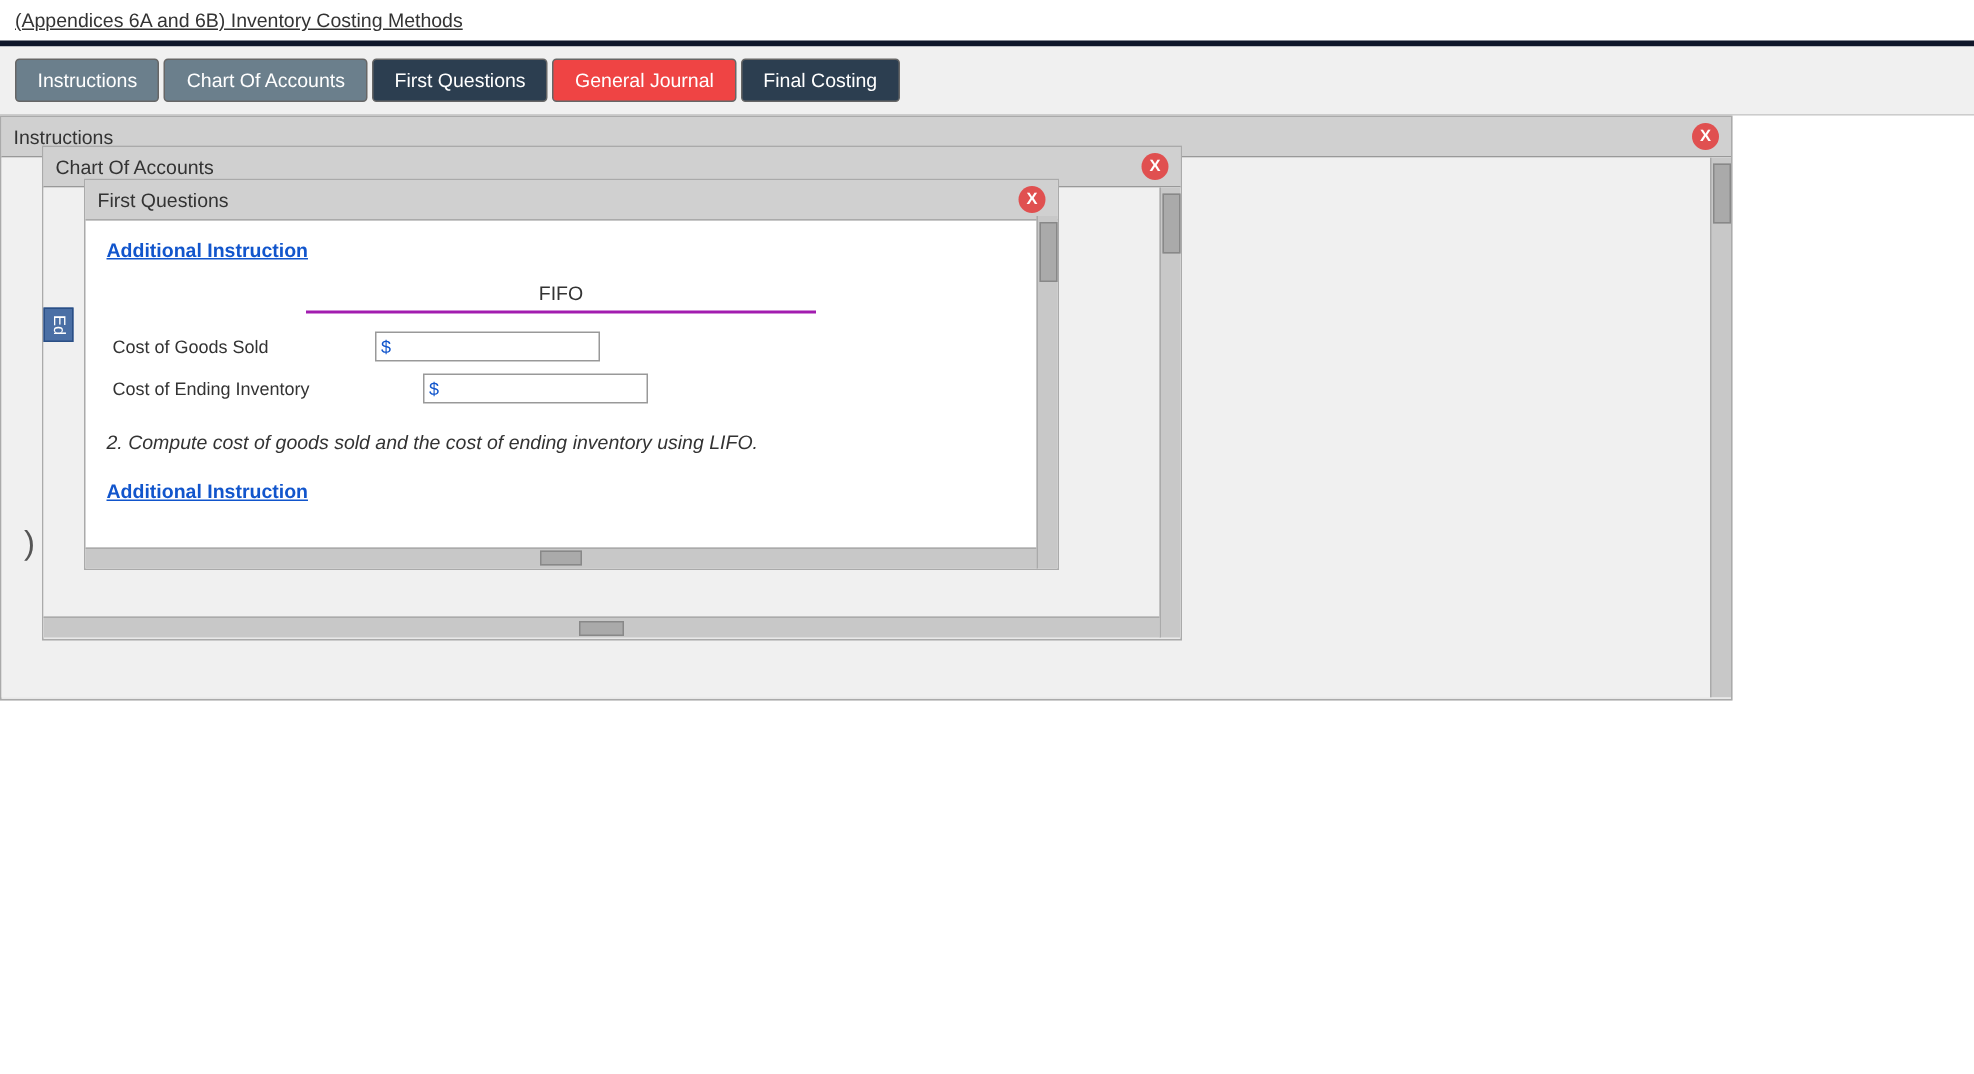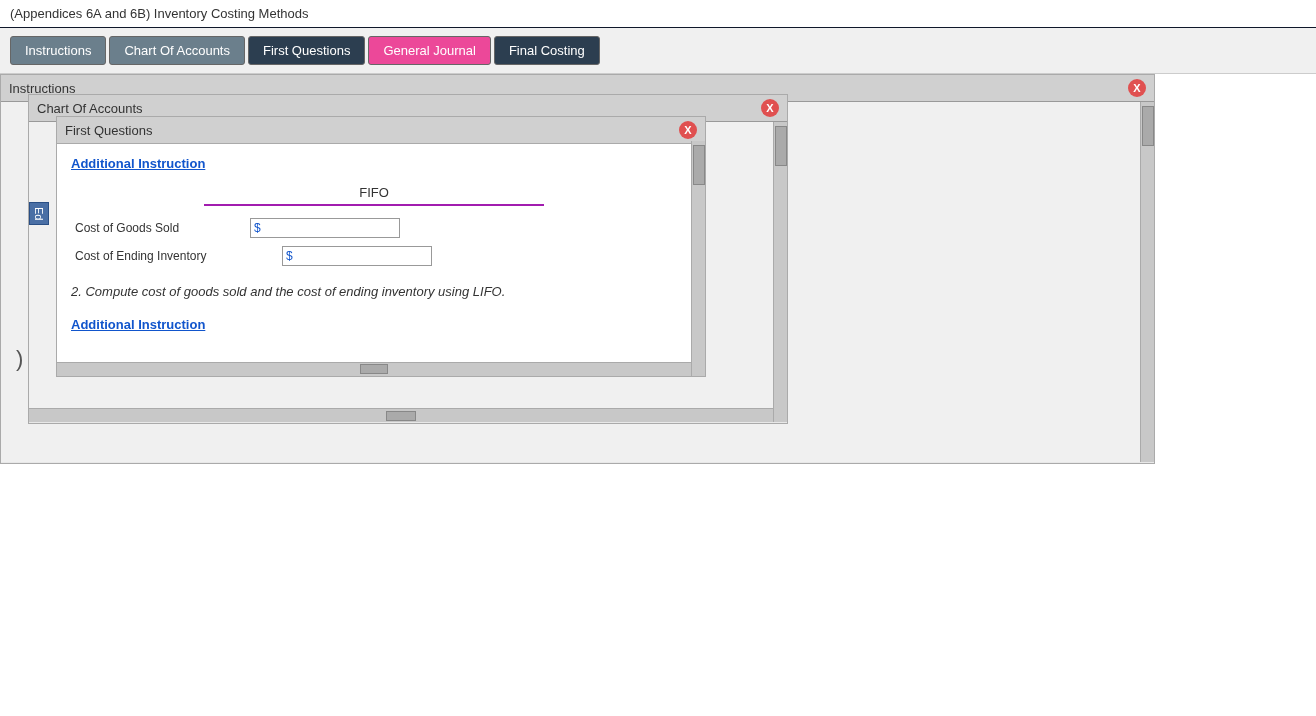--- a/index.html
+++ b/index.html
@@ -7,21 +7,22 @@
       font-family: Arial, sans-serif;
       font-size: 13px;
       background: #fff;
       color: #333;
     }
 
     .page-title {
       font-size: 13px;
       padding: 6px 10px;
       color: #333;
-      border-bottom: 1px solid #0f172a;
+      border-bottom: 4px solid #0f172a;
+      text-decoration: underline;
     }
 
     .tab-bar {
       display: flex;
       gap: 3px;
       padding: 8px 10px;
       background: #f0f0f0;
       border-bottom: 1px solid #ccc;
     }
 
@@ -34,21 +35,21 @@
       background: #6b7f8c;
       color: #fff;
     }
 
     .tab-btn.active {
       background: #2c3e50;
       color: #fff;
     }
 
     .tab-btn.light {
-      background: #ec4899;
+      background: #ef4444;
       color: #fff;
     }
 
     
     .panel-instructions {
       position: absolute;
       top: 0;
       left: 0;
       width: 1160px;
       min-height: 380px;

